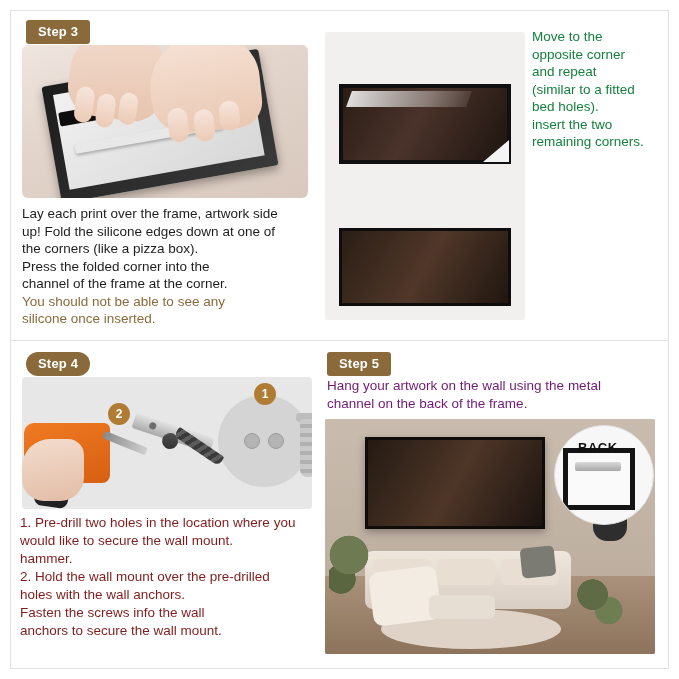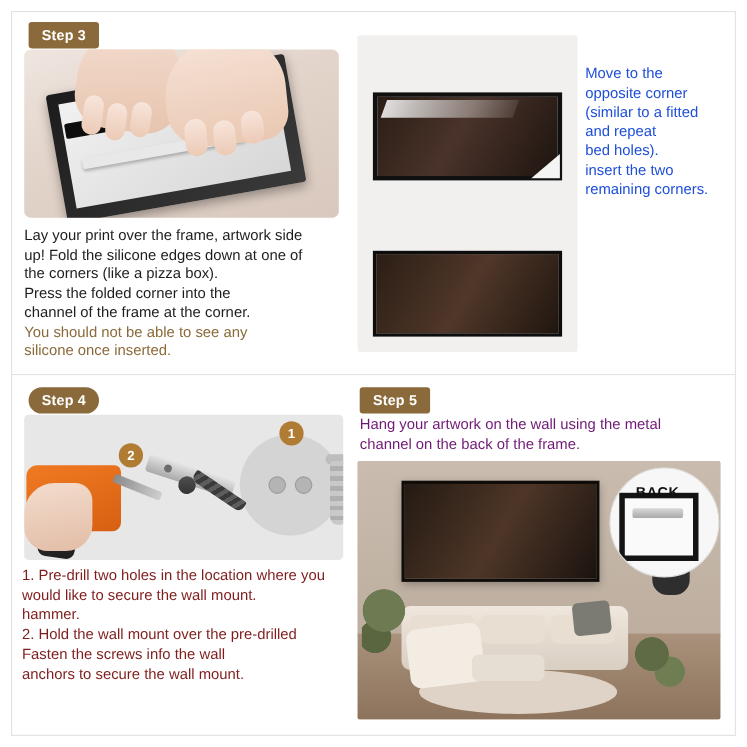--- a/index.html
+++ b/index.html
@@ -183,25 +183,25 @@
     width: 172px;
     height: 78px;
     background: linear-gradient(120deg, #2b1e15 0%, #503729 50%, #20160f 100%);
     border: 3px solid #0d0d0d;
     box-sizing: border-box;
   }
 
   #text-step3b {
     position: absolute;
     left: 532px;
-    top: 58px;
+    top: 28px;
     width: 130px;
     font-size: 13.5px;
     line-height: 17.5px;
-    color: #1d4ed8;
+    color: #15803d;
   }
 
   
   #badge-step4 { left: 26px; top: 352px; border-radius: 12px; }
   #photo-step4 {
     left: 22px;
     top: 377px;
     width: 290px;
     height: 132px;
     background: #e7e7e7;
@@ -526,42 +526,42 @@
       <div class="s3-finger" style="left:54px;top:64px;width:18px;height:32px;"></div>
     </div>
     <div class="s3-hand-b">
       <div class="s3-finger" style="left:14px;top:70px;width:20px;height:34px;"></div>
       <div class="s3-finger" style="left:40px;top:74px;width:20px;height:32px;"></div>
       <div class="s3-finger" style="left:66px;top:68px;width:20px;height:30px;"></div>
     </div>
   </div>
 
   <div id="text-step3">
-    <div>Lay your print over the frame, artwork side</div>
+    <div>Lay each print over the frame, artwork side</div>
     <div>up! Fold the silicone edges down at one of</div>
     <div>the corners (like a pizza box).</div>
     <div>Press the folded corner into the</div>
     <div>channel of the frame at the corner.</div>
     <div class="warn">You should not be able to see any</div>
     <div class="warn">silicone once inserted.</div>
   </div>
 
   <div class="photo" id="photo-step3b">
     <div class="s3b-top">
       <div class="sheen"></div>
       <div class="corner-peel"></div>
     </div>
     <div class="s3b-bottom"></div>
   </div>
 
   <div id="text-step3b">
     <div>Move to the</div>
     <div>opposite corner</div>
+    <div>and repeat</div>
     <div>(similar to a fitted</div>
-    <div>and repeat</div>
     <div>bed holes).</div>
     <div>insert the two</div>
     <div>remaining corners.</div>
   </div>
 
   <div class="step-badge" id="badge-step4">Step 4</div>
 
   <div class="photo" id="photo-step4">
     <div class="s4-circle">
       <div class="dot" style="left:26px;"></div>
@@ -581,20 +581,21 @@
     <div class="s4-screw"></div>
     <div class="num-marker" id="marker-2">2</div>
     <div class="num-marker" id="marker-1">1</div>
   </div>
 
   <div id="text-step4">
     <div>1. Pre-drill two holes in the location where you</div>
     <div>would like to secure the wall mount.</div>
     <div>hammer.</div>
     <div>2. Hold the wall mount over the pre-drilled</div>
+    <div>holes with the wall anchors.</div>
     <div>Fasten the screws info the wall</div>
     <div>anchors to secure the wall mount.</div>
   </div>
 
   <div class="step-badge" id="badge-step5">Step 5</div>
 
   <div id="text-step5">
     <div>Hang your artwork on the wall using the metal</div>
     <div>channel on the back of the frame.</div>
   </div>

